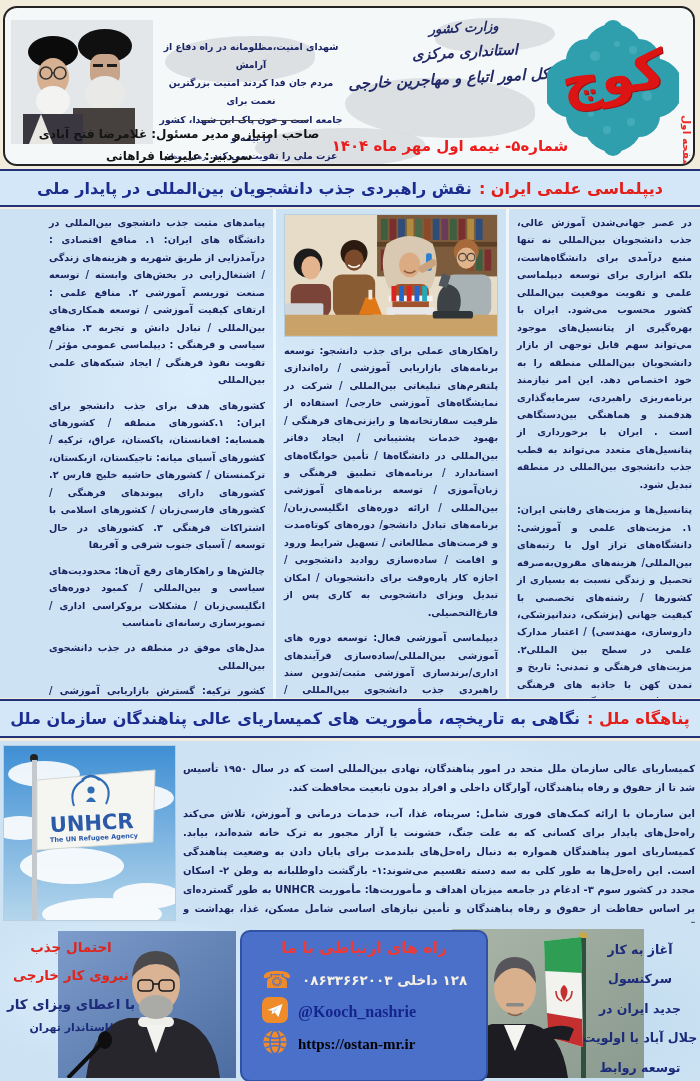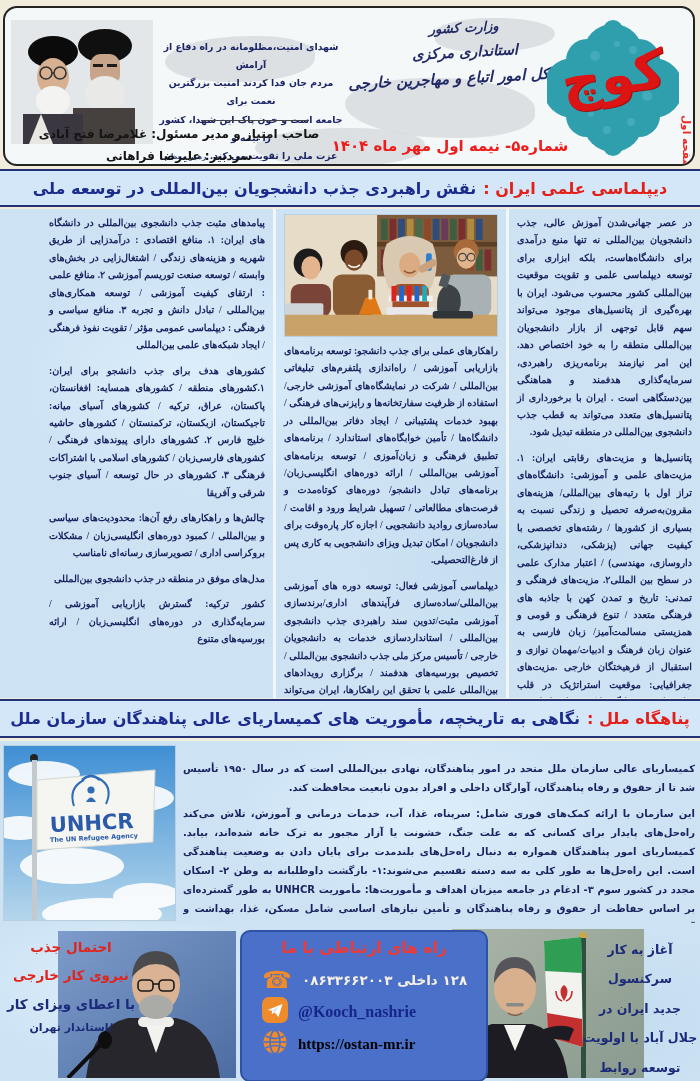--- a/index.html
+++ b/index.html
@@ -31,21 +31,21 @@
   .hbar.h2 { top:699px; height:39px; }
   .hlead { color:#e41f1a; font-weight:bold; font-size:16px; }
   .hrest { color:#1c2c8e; font-weight:bold; font-size:16px; }
 
   
   .article1 { position:absolute; left:0; top:209px; width:700px; height:489px; display:flex; flex-direction:row;
     background:
       radial-gradient(ellipse 300px 200px at 28% 35%, #ddeefb 0%, rgba(221,238,251,0) 60%),
       radial-gradient(ellipse 260px 190px at 74% 70%, #c2dcef 0%, rgba(194,220,239,0) 60%),
       #cde3f4; }
-  .a1col { height:100%; overflow:hidden; padding:5px 8px 4px;font-family:Liberation Serif, serif; }
+  .a1col { height:100%; overflow:hidden; padding:5px 8px 4px; }
   .a1col.c-right { width:191px; }
   .a1col.c-mid { width:236px; border-right:3px solid #f0f7fc; border-left:3px solid #f0f7fc; }
   .a1col.c-left { width:232px; }
   .a1col p { font-size:9.6px; font-weight:bold; color:#19225f; text-align:justify; line-height:1.82; margin-bottom:8px; }
   .photo { width:100%; overflow:hidden; border:1px solid #b9cfe0; margin-bottom:5px; }
   .photo svg { display:block; width:100%; height:auto; }
 
   
   .article2 { position:absolute; left:0; top:741px; width:700px; height:182px;
     background:
@@ -162,21 +162,21 @@
         </g>
       </svg>
       <div class="logo-text">کوچ</div>
     </div>
 
     <div class="page-label">صفحه اول</div>
   </div>
 
   <div class="hbar h1">
     <span class="hlead">دیپلماسی علمی ایران :</span>
-    <span class="hrest">نقش راهبردی جذب دانشجویان بین‌المللی در توسعه ملی</span>
+    <span class="hrest">نقش راهبردی جذب دانشجویان بین‌المللی در پایدار ملی</span>
   </div>
 
   <div class="article1">
     <div class="a1col c-right">
       <p>در عصر جهانی‌شدن آموزش عالی، جذب دانشجویان بین‌المللی نه تنها منبع درآمدی برای دانشگاه‌هاست، بلکه ابزاری برای توسعه دیپلماسی علمی و تقویت موقعیت بین‌المللی کشور محسوب می‌شود. ایران با بهره‌گیری از پتانسیل‌های موجود می‌تواند سهم قابل توجهی از بازار دانشجویان بین‌المللی منطقه را به خود اختصاص دهد. این امر نیازمند برنامه‌ریزی راهبردی، سرمایه‌گذاری هدفمند و هماهنگی بین‌دستگاهی است . ایران با برخورداری از پتانسیل‌های متعدد می‌تواند به قطب جذب دانشجوی بین‌المللی در منطقه تبدیل شود.</p>
       <p>پتانسیل‌ها و مزیت‌های رقابتی ایران: ۱. مزیت‌های علمی و آموزشی: دانشگاه‌های تراز اول با رتبه‌های بین‌المللی/ هزینه‌های مقرون‌به‌صرفه تحصیل و زندگی نسبت به بسیاری از کشورها / رشته‌های تخصصی با کیفیت جهانی (پزشکی، دندانپزشکی، داروسازی، مهندسی) / اعتبار مدارک علمی در سطح بین المللی۲. مزیت‌های فرهنگی و تمدنی: تاریخ و تمدن کهن با جاذبه های فرهنگی متعدد / تنوع فرهنگی و قومی و همزیستی مسالمت‌آمیز/ زبان فارسی به عنوان زبان فرهنگ و ادبیات/مهمان نوازی و استقبال از فرهیختگان خارجی .مزیت‌های جغرافیایی: موقعیت استراتژیک در قلب خاورمیانه / همسایگی با کشورهای با ظرفیت بالای اعزام دانشجو / دسترسی آسان از طریق پروازهای بین‌المللی</p>
 
     </div>
 
     <div class="a1col c-mid">

